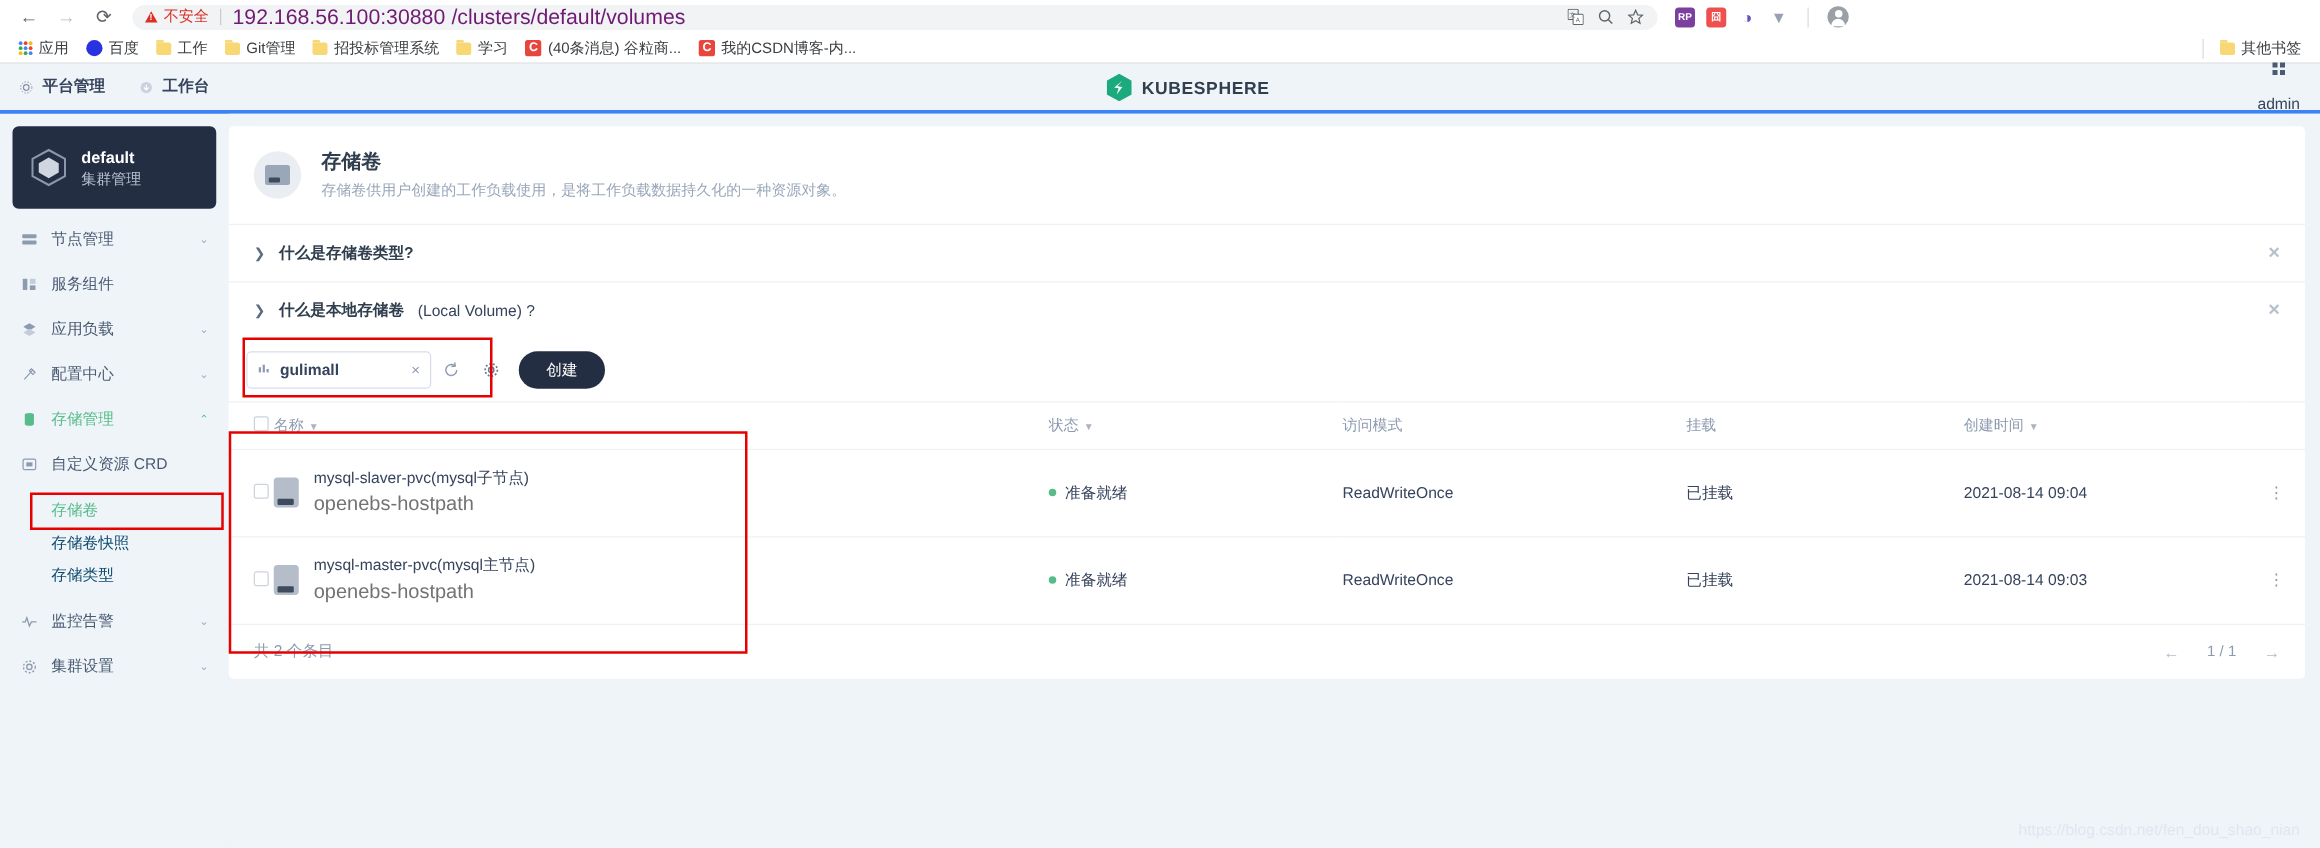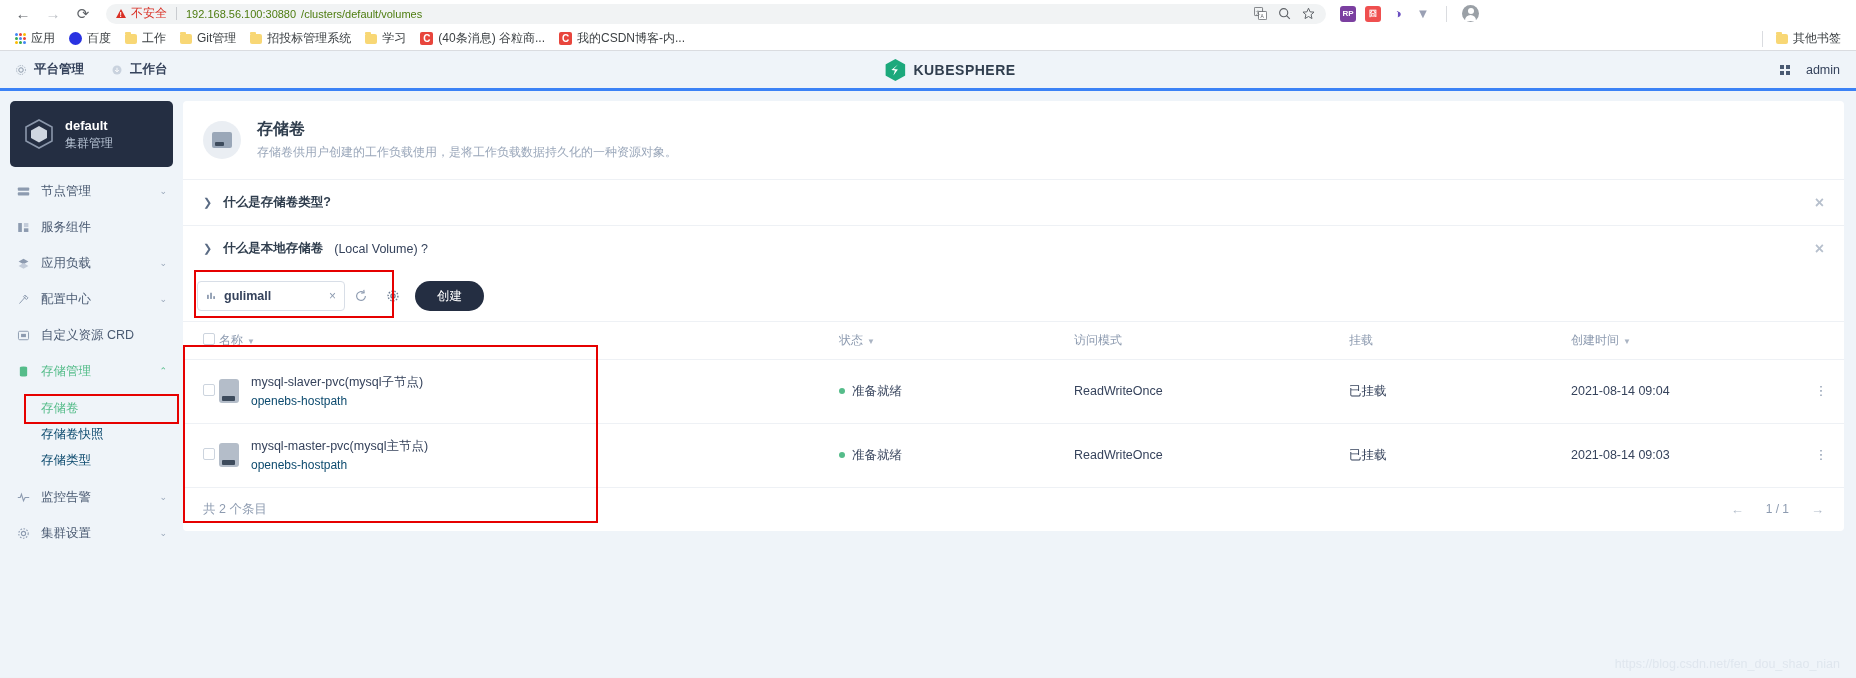--- a/index.html
+++ b/index.html
@@ -27,21 +27,21 @@
   .warn-tri {
     width: 0; height: 0; border-left: 5px solid transparent; border-right: 5px solid transparent;
     border-bottom: 9px solid #d93025; position: relative;
   }
   .warn-tri::after {
     content: "!"; position: absolute; left: -1.5px; top: 2px; font-size: 7px; color: #fff;
     font-weight: bold; line-height: 1;
   }
   .unsafe-text { color: #d93025; font-size: 12px; white-space: nowrap; }
   .url-sep { width: 1px; height: 13px; background: #c9ccd0; margin: 0 4px; }
-  .url-text { font-size: 11px; color: #4d7c0f; white-space: nowrap; overflow: hidden; }
+  .url-text { font-size: 17px; color: #701a75; white-space: nowrap; overflow: hidden; }
   .omni-icons { margin-left: auto; display: flex; align-items: center; gap: 9px; }
   .omni-ic { width: 15px; height: 15px; color: #5f6368; display: flex; align-items: center; justify-content: center; font-size: 13px;}
   .ext-icons { display: flex; align-items: center; gap: 9px; margin-left: 10px; }
   .ext-ic { width: 16px; height: 16px; border-radius: 3px; display:flex; align-items:center; justify-content:center;
             font-size: 8px; color:#fff; font-weight:bold; }
   .vert-div { width: 1px; height: 16px; background: #dadce0; margin: 0 6px; }
   .avatar-ic { width: 17px; height: 17px; border-radius: 50%; background: #9aa0a6; position: relative; }
   .avatar-ic::before { content:""; position:absolute; width:6px; height:6px; border-radius:50%; background:#fff; left:5.5px; top:3px;}
   .avatar-ic::after { content:""; position:absolute; width:11px; height:6px; border-radius:6px 6px 0 0; background:#fff; left:3px; top:10px;}
 
@@ -64,21 +64,21 @@
   .ks-topbar {
     height: 40px; background: #eff4f9; display: flex; align-items: center;
     position: relative; border-bottom: 3px solid #3b82f6;
   }
   .ks-nav { display: flex; align-items: center; gap: 26px; padding-left: 14px; }
   .ks-nav-item { display: flex; align-items: center; gap: 7px; font-size: 12.5px; color: #36435c; font-weight: bold; }
   .ks-nav-ic { width: 13px; height: 13px; border-radius: 50%; color:#8794a6; display:flex;align-items:center;justify-content:center;font-size:10px;}
   .ks-logo { position: absolute; left: 50%; transform: translateX(-50%); display: flex; align-items: center; gap: 8px; padding-left: 45px; }
   .ks-logo-mark { width: 20px; height: 22px; position: relative; }
   .ks-logo-text { font-size: 14px; font-weight: bold; color: #303e4e; letter-spacing: 0.5px; }
-  .ks-top-right { margin-left: auto; display: flex; align-items: center; gap: 16px; padding-right: 16px; }
+  .ks-top-right { margin-left: auto; display: flex; align-items: center; gap: 16px; padding-right: 16px; flex-direction: column; }
   .ks-grid-ic { display:grid; grid-template-columns:repeat(2,4px); grid-template-rows:repeat(2,4px); gap:2px; }
   .ks-grid-ic i { display:block;width:4px;height:4px;background:#4a5a72; }
   .ks-user { font-size: 12.5px; color: #36435c; }
 
   .ks-body { display: flex; height: calc(678px - 27px - 24px - 41px); }
 
   
   .sidebar { width: 183px; background: #eff4f9; flex: 0 0 183px; padding: 10px 10px 0 10px; }
   .cluster-card {
     background: #242e42; border-radius: 5px; height: 66px; display: flex; align-items: center;
@@ -147,21 +147,21 @@
     padding: 10px 0; background: #fff; border-top: 1px solid #eef1f5;
   }
   .vol-table td { padding: 13px 0; border-top: 1px solid #eef1f5; font-size: 12.5px; color: #36435c; }
   .cb { width: 12px; height: 12px; border: 1px solid #ccd4de; border-radius: 2px; display:inline-block; }
   .col-cb { width: 36px; padding-left: 20px !important; }
   .sort-caret { font-size: 8px; color: #aab4c3; margin-left: 4px; }
   .row-name-wrap { display: flex; align-items: center; gap: 12px; }
   .row-ic { width: 20px; height: 24px; border-radius: 3px; background: #b4bdc9; position: relative; flex:0 0 20px;}
   .row-ic::after{content:"";position:absolute;bottom:2px;left:3px;width:13px;height:5px;background:#3d4b5c;border-radius:1px;}
   .row-name { font-size: 12.5px; color: #36435c; line-height:1.5; }
-  .row-sub { font-size: 12px; color: #0c4a6e; line-height:1.5; }
+  .row-sub { font-size: 16px; color: #737373; line-height:1.5; }
   .status-wrap { display: flex; align-items: center; gap: 7px; }
   .dot { width: 6px; height: 6px; border-radius: 50%; background: #55bc8a; }
   .more-dots { color: #8d9bb0; font-size: 13px; letter-spacing: 0; line-height: 0.6; text-align:center;}
 
   .table-foot { display: flex; align-items: center; padding: 13px 20px; border-top: 1px solid #eef1f5; }
   .foot-count { font-size: 12.5px; color: #8d9bb0; }
   .pager { margin-left: auto; display: flex; align-items: center; gap: 22px; font-size: 12px; color: #8d9bb0; }
   .pg-arrow { color: #b1bbc9; font-size: 13px; }
 
   .watermark {
@@ -365,39 +365,39 @@
       <div class="nav-item">
         <span class="ni-ic">
           <svg width="13" height="13" viewBox="0 0 16 16">
               <path d="M3 13 L11 4 M10 2.5 L13.5 6 L11.5 8 L8 4.5 Z" stroke="#8d9bb0" stroke-width="1.2" fill="none"></path>
             </svg>
         </span>
         <span>配置中心</span>
         <span class="chev">⌄</span>
       </div>
 
+      <div class="nav-item active">
+        <span class="ni-ic">
+          <svg width="13" height="13" viewBox="0 0 16 16">
+              <ellipse cx="8" cy="3.5" rx="4.5" ry="1.8" fill="#55bc8a"></ellipse>
+              <path d="M3.5 3.5 L3.5 12.5 A4.5 1.8 0 0 0 12.5 12.5 L12.5 3.5" fill="#55bc8a"></path>
+            </svg>
+        </span>
+        <span>存储管理</span>
+        <span class="chev" style="color:#55bc8a">⌃</span>
+      </div>
+
       <div class="nav-item">
         <span class="ni-ic">
           <svg width="13" height="13" viewBox="0 0 16 16">
               <rect x="1.8" y="2.8" width="12.4" height="10.4" rx="1.5" fill="none" stroke="#8d9bb0" stroke-width="1.2"></rect>
               <rect x="5" y="6" width="6" height="4" fill="#8d9bb0"></rect>
             </svg>
         </span>
         <span>自定义资源 CRD</span>
-      </div>
-
-      <div class="nav-item active">
-        <span class="ni-ic">
-          <svg width="13" height="13" viewBox="0 0 16 16">
-              <ellipse cx="8" cy="3.5" rx="4.5" ry="1.8" fill="#55bc8a"></ellipse>
-              <path d="M3.5 3.5 L3.5 12.5 A4.5 1.8 0 0 0 12.5 12.5 L12.5 3.5" fill="#55bc8a"></path>
-            </svg>
-        </span>
-        <span>存储管理</span>
-        <span class="chev" style="color:#55bc8a">⌃</span>
       </div>
 
       <div style="position:relative">
         <div class="sub-item active" style="margin-top:6px">
           <span>存储卷</span>
         </div>
         <div class="redbox" style="left:14px; top:-1px; width:155px; height:30px;"></div>
         <div class="sub-item">
           <span>存储卷快照</span>
         </div>

